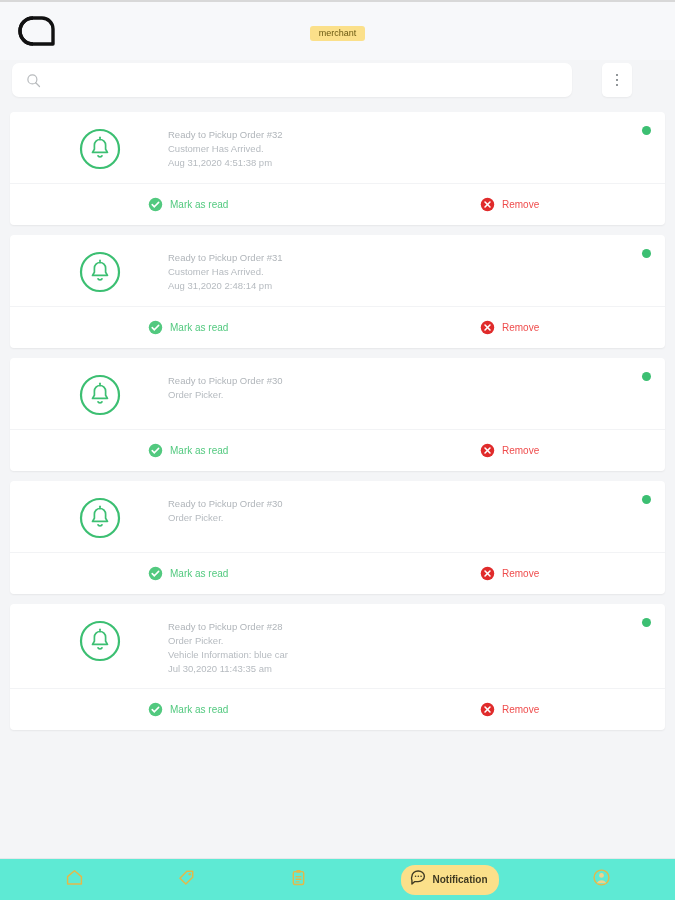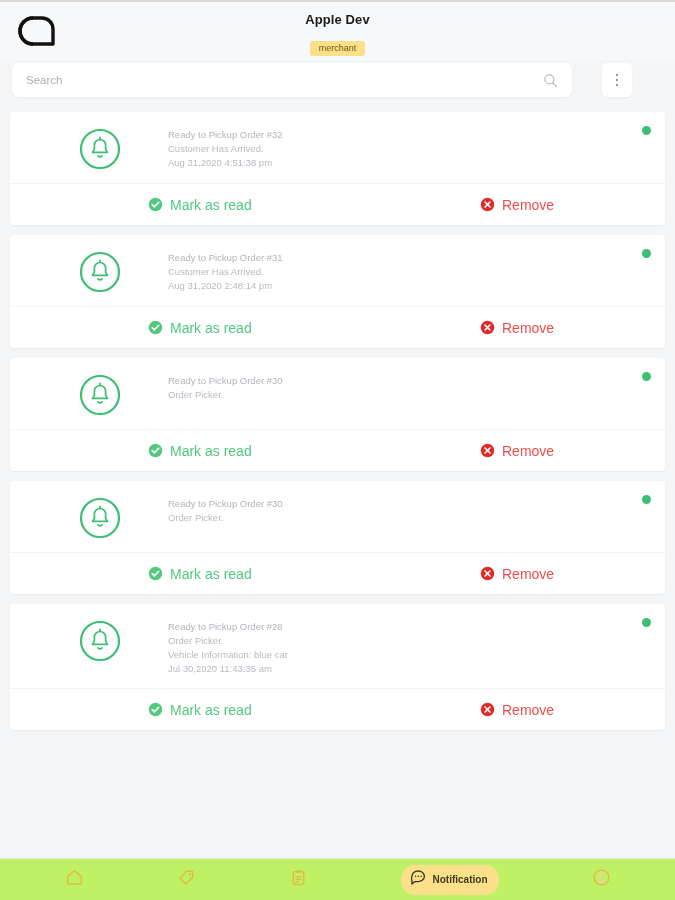--- a/index.html
+++ b/index.html
@@ -195,30 +195,30 @@
   .act {
     display: flex;
     align-items: center;
     gap: 7px;
     cursor: pointer;
     position: absolute;
   }
   .act.read { left: 138px; }
   .act.remove { left: 470px; }
 
-  .act-label { font-size: 14px; line-height: 12px; }
+  .act-label { font-size: 10px; line-height: 12px; }
   .act.read .act-label { color: #52c97f; }
   .act.remove .act-label { color: #ef4c4c; }
 
   .ic { width: 15px; height: 15px; flex: 0 0 auto; }
 
   
   .bottom-nav {
     height: 42px;
-    background: #bef264;
+    background: #5eead4;
     border-top: 1px solid #e6e7ea;
     display: flex;
     align-items: center;
     justify-content: space-around;
     flex: 0 0 auto;
     padding: 0 18px;
   }
 
   .nav-item {
     display: flex;
@@ -250,28 +250,26 @@
 
   <div class="header">
     <div class="logo">
       <svg viewBox="0 0 46 34" width="46" height="34">
         <path d="M21 4 A13 13 0 1 0 21 30" fill="none" stroke="#111" stroke-width="3.4"></path>
         <path d="M21 4 h9 a11 11 0 0 1 11 11 v15 h-20 a13 13 0 0 1 0 -26 z" fill="none" stroke="#111" stroke-width="3.4" stroke-linejoin="round"></path>
       </svg>
     </div>
 
     <div class="brand-block">
-      <div class="brand-title">Apple Dev</div>
       <div class="brand-badge">merchant</div>
     </div>
   </div>
 
   <div class="search-row">
     <div class="search-box">
-      <input class="search-input" type="text" placeholder="Search" style="">
       <span class="search-icon">
         <svg viewBox="0 0 20 20" width="15" height="15">
           <circle cx="8.5" cy="8.5" r="6" fill="none" stroke="#7d8287" stroke-width="1.6"></circle>
           <line x1="13" y1="13" x2="18" y2="18" stroke="#7d8287" stroke-width="1.6" stroke-linecap="round"></line>
         </svg>
       </span>
     </div>
 
     <div class="menu-tile">
       <span class="dot3">

